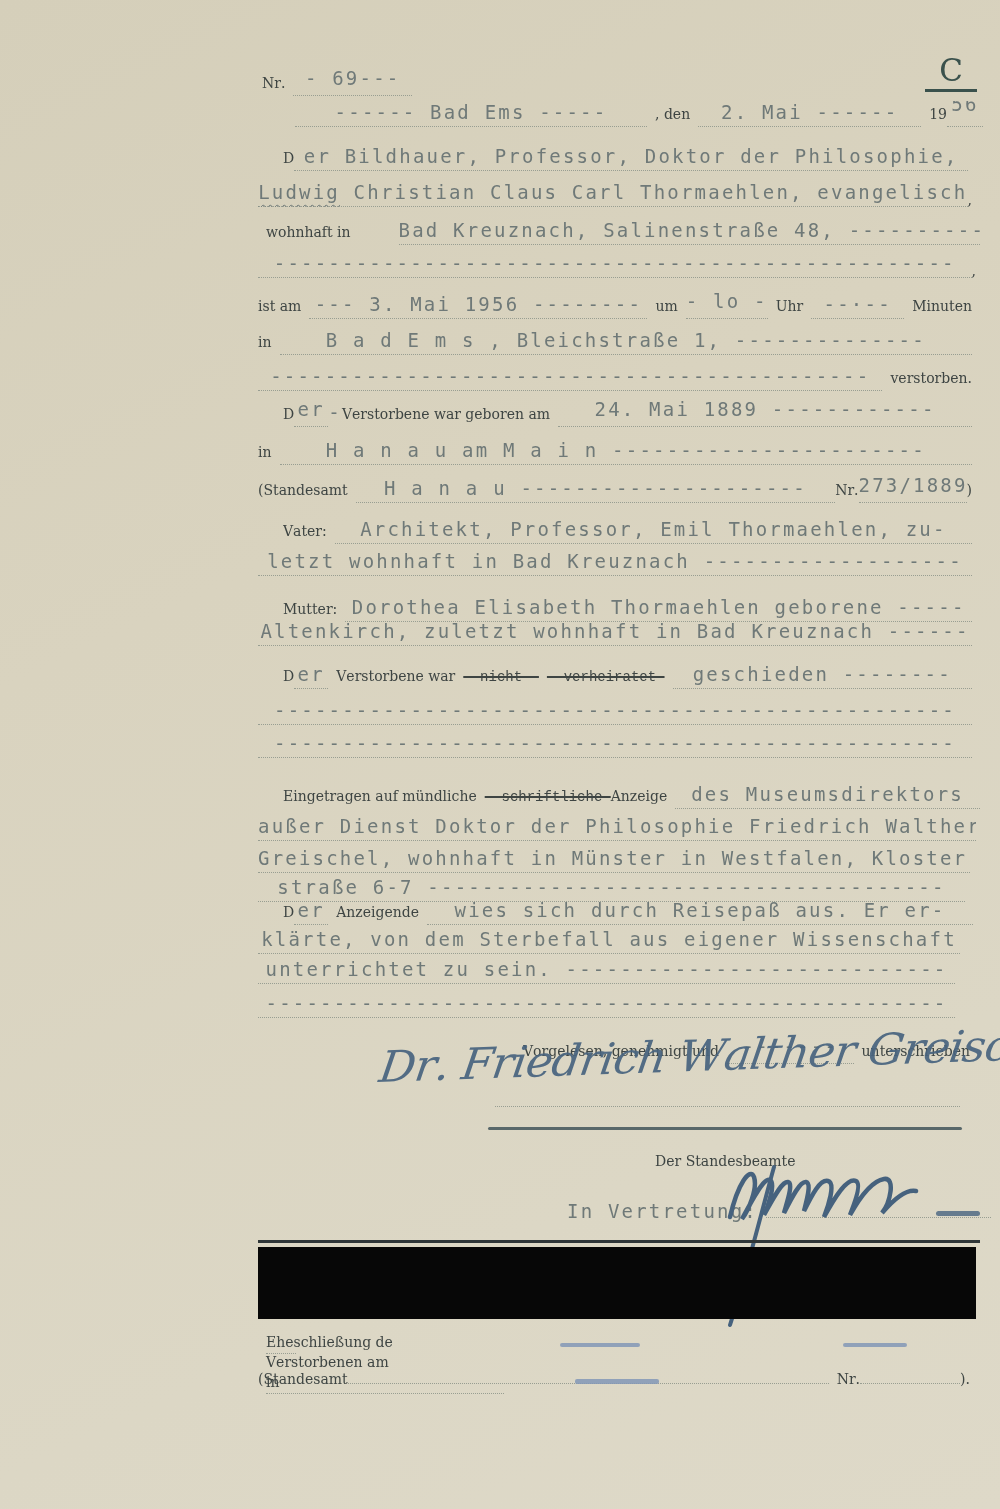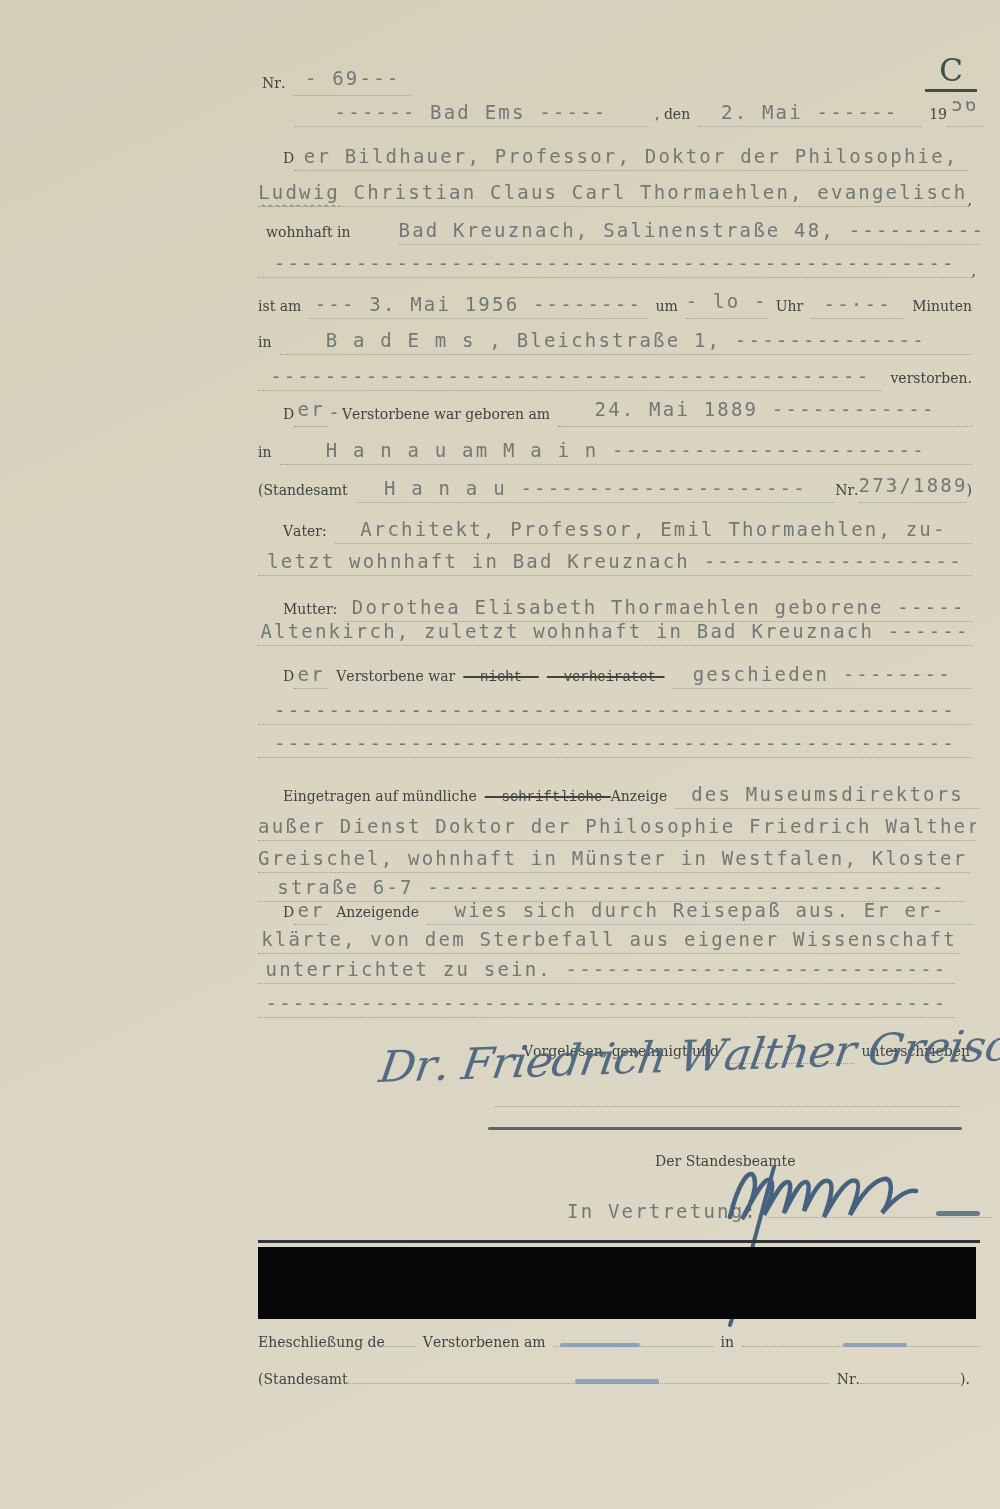--- a/index.html
+++ b/index.html
@@ -257,21 +257,21 @@
   <svg class="scrawl" viewBox="0 0 250 175">
     <path d="M62,12 C50,55 34,120 18,170" stroke="#46627e" stroke-width="4" fill="none" stroke-linecap="round"></path>
     <path d="M18,62 C26,28 38,12 42,22 C46,34 36,56 30,64 C42,42 52,22 58,25 C64,28 56,52 52,60 C62,42 70,26 76,27 C82,28 74,50 72,58 C80,42 88,26 94,27 C100,28 94,48 92,56 C100,40 108,24 116,26 C124,28 116,52 112,62 C124,40 136,22 144,26 C150,29 142,50 138,60 C148,42 160,26 172,24 C184,22 178,48 170,58 C182,44 194,34 204,36" stroke="#46627e" stroke-width="4.5" fill="none" stroke-linecap="round"></path>
   </svg>
   <div class="ink-dash" style="top:1211px;left:936px;width:44px;"></div>
 
   <div class="solid-line-2"></div>
 
   <div class="redaction"></div>
 
-  <div class="ln" style="top:1334px;left:258px;width:722px;">
+  <div class="ln" style="top:1334px;left:258px;width:722px;flex-direction:column;">
     <span class="printed">Eheschließung de</span>
     <span class="typed blank" style="width:30px;"></span>
     <span class="printed gap-l">Verstorbenen am</span>
     <span class="typed blank fill gap-l"></span>
     <span class="printed gap-l gap-r">in</span>
     <span class="typed blank" style="width:238px;"></span>
   </div>
 
   <div class="ln" style="top:1371px;left:258px;width:712px;">
     <span class="printed">(Standesamt</span>

